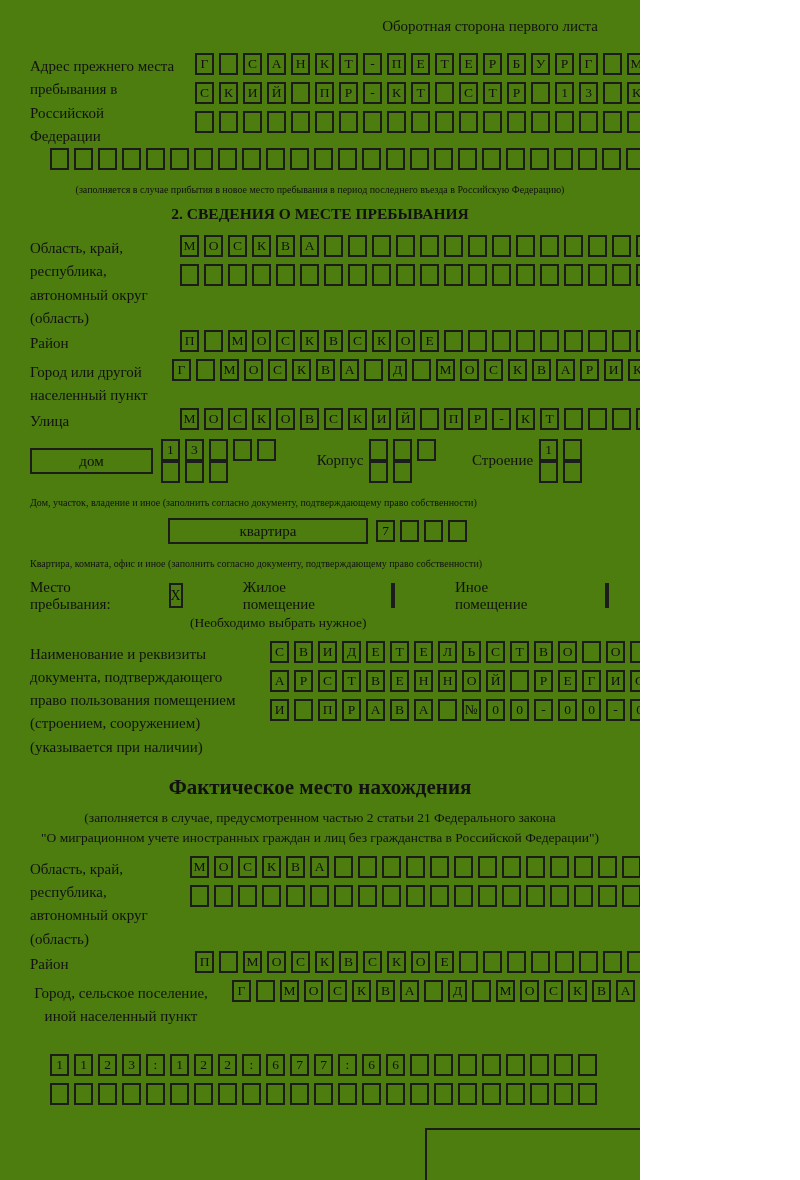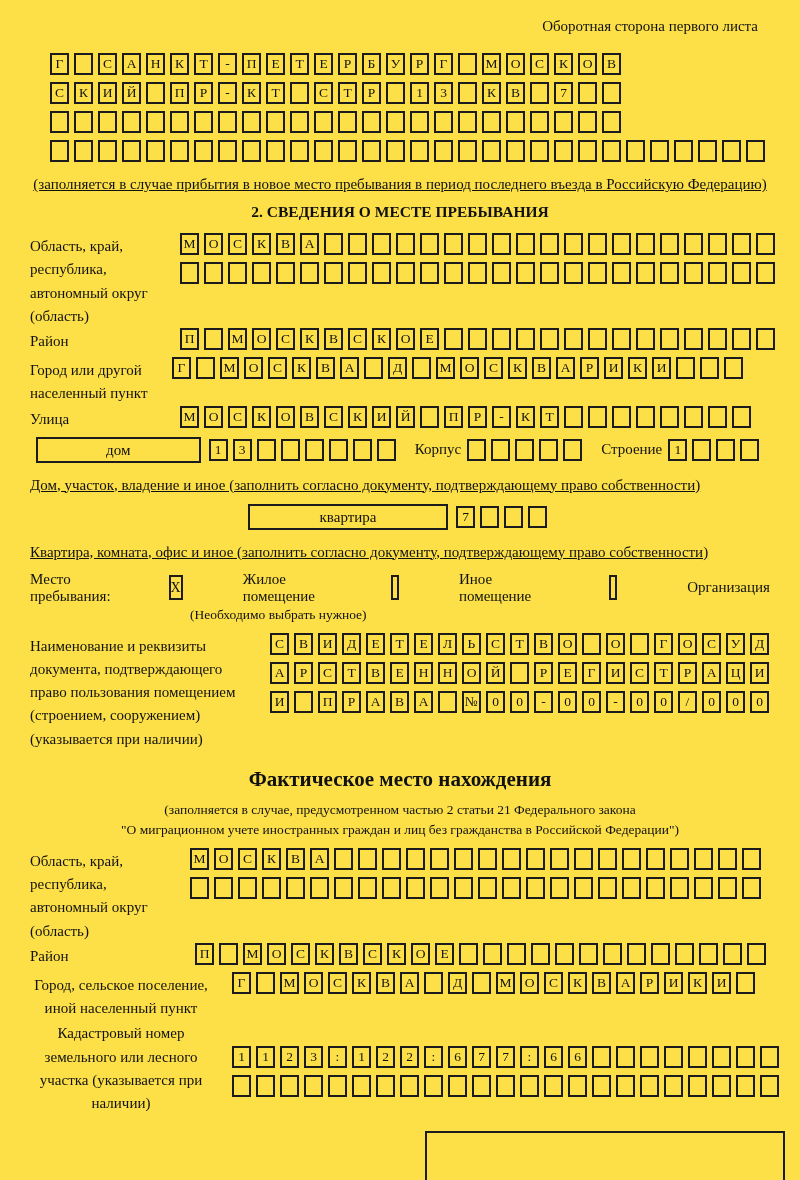--- a/index.html
+++ b/index.html
@@ -1,38 +1,38 @@
 <!DOCTYPE html>
 <html><head>
 <meta charset="utf-8">
 <style>
   html,body{margin:0;padding:0;background:#fff;}
   .page{
     position:relative;
-    width:800px;height:1180px;
+    width:640px;height:1180px;
     box-sizing:border-box;
     padding:18px 30px 0 30px;
-    background:#fde047;
+    background:#4d7c0f;
     color:#111;
     font-family:"Liberation Serif","DejaVu Serif",serif;
     overflow:hidden;
   }
   .header{ text-align:right; font-size:15px; padding-right:12px; margin-bottom:18px;}
   .frow{ display:flex; align-items:flex-start; }
   .flabel{ font-size:15px; line-height:1.55; flex-shrink:0; padding-top:2px;}
   .lw145{width:145px;} .lw130{width:130px;} .lw220{width:220px;} .lw140{width:140px;} .lw182{width:182px;text-align:center;}
   .cellrow{ white-space:nowrap; margin-bottom:7px; height:22px;padding-left:20px;}
   .cell{
     display:inline-block; box-sizing:border-box;
     width:19px; height:22px; margin-right:5px;
     border:2px solid #1c1c1c;
     font-size:13.5px; line-height:18px; text-align:center;
     vertical-align:top;
   }
-  .caption{ font-size:15px; margin:14px 0 10px 0;text-decoration:underline;}
+  .caption{ font-size:10px; margin:14px 0 10px 0;}
   .center{ text-align:center;}
   .sect-title{ text-align:center; font-weight:bold; font-size:15.5px; margin:10px 0 12px 0;}
   .indent12{ padding-left:12px;}
   .indent25{ padding-left:25px;}
   .houserow{ display:flex; align-items:center; margin:2px 0 4px 0; font-size:15px;justify-content:center;}
   .namedbox{
     display:inline-block; box-sizing:border-box;
     border:2px solid #1c1c1c; height:26px; line-height:22px;
     text-align:center; font-size:15px; vertical-align:top; margin-right:8px;
   }
@@ -52,20 +52,21 @@
   .stamp-box{ box-sizing:border-box; width:360px; height:177px; border:2px solid #1c1c1c; margin-left:30px;}
 </style>
 </head>
 <body>
 
 <div class="page">
 
   <div class="header">Оборотная сторона первого листа</div>
 
   <div class="frow">
+    <div class="flabel lw145">Адрес прежнего места пребывания в Российской Федерации</div>
     <div>
       <div class="cellrow"><span class="cell">Г</span><span class="cell"></span><span class="cell">С</span><span class="cell">А</span><span class="cell">Н</span><span class="cell">К</span><span class="cell">Т</span><span class="cell">-</span><span class="cell">П</span><span class="cell">Е</span><span class="cell">Т</span><span class="cell">Е</span><span class="cell">Р</span><span class="cell">Б</span><span class="cell">У</span><span class="cell">Р</span><span class="cell">Г</span><span class="cell"></span><span class="cell">М</span><span class="cell">О</span><span class="cell">С</span><span class="cell">К</span><span class="cell">О</span><span class="cell">В</span></div>
       <div class="cellrow"><span class="cell">С</span><span class="cell">К</span><span class="cell">И</span><span class="cell">Й</span><span class="cell"></span><span class="cell">П</span><span class="cell">Р</span><span class="cell">-</span><span class="cell">К</span><span class="cell">Т</span><span class="cell"></span><span class="cell">С</span><span class="cell">Т</span><span class="cell">Р</span><span class="cell"></span><span class="cell">1</span><span class="cell">3</span><span class="cell"></span><span class="cell">К</span><span class="cell">В</span><span class="cell"></span><span class="cell">7</span><span class="cell"></span><span class="cell"></span></div>
       <div class="cellrow"><span class="cell"></span><span class="cell"></span><span class="cell"></span><span class="cell"></span><span class="cell"></span><span class="cell"></span><span class="cell"></span><span class="cell"></span><span class="cell"></span><span class="cell"></span><span class="cell"></span><span class="cell"></span><span class="cell"></span><span class="cell"></span><span class="cell"></span><span class="cell"></span><span class="cell"></span><span class="cell"></span><span class="cell"></span><span class="cell"></span><span class="cell"></span><span class="cell"></span><span class="cell"></span><span class="cell"></span></div>
     </div>
   </div>
   <div class="cellrow"><span class="cell"></span><span class="cell"></span><span class="cell"></span><span class="cell"></span><span class="cell"></span><span class="cell"></span><span class="cell"></span><span class="cell"></span><span class="cell"></span><span class="cell"></span><span class="cell"></span><span class="cell"></span><span class="cell"></span><span class="cell"></span><span class="cell"></span><span class="cell"></span><span class="cell"></span><span class="cell"></span><span class="cell"></span><span class="cell"></span><span class="cell"></span><span class="cell"></span><span class="cell"></span><span class="cell"></span><span class="cell"></span><span class="cell"></span><span class="cell"></span><span class="cell"></span><span class="cell"></span><span class="cell"></span></div>
   <div class="caption center">(заполняется в случае прибытия в новое место пребывания в период последнего въезда в Российскую Федерацию)</div>
 
   <div class="sect-title">2. СВЕДЕНИЯ О МЕСТЕ ПРЕБЫВАНИЯ</div>
@@ -145,21 +146,20 @@
     <div class="flabel lw140">Район</div>
     <div class="cellrow indent25"><span class="cell">П</span><span class="cell"></span><span class="cell">М</span><span class="cell">О</span><span class="cell">С</span><span class="cell">К</span><span class="cell">В</span><span class="cell">С</span><span class="cell">К</span><span class="cell">О</span><span class="cell">Е</span><span class="cell"></span><span class="cell"></span><span class="cell"></span><span class="cell"></span><span class="cell"></span><span class="cell"></span><span class="cell"></span><span class="cell"></span><span class="cell"></span><span class="cell"></span><span class="cell"></span><span class="cell"></span><span class="cell"></span></div>
   </div>
 
   <div class="frow">
     <div class="flabel lw182">Город, сельское поселение, иной населенный пункт</div>
     <div class="cellrow"><span class="cell">Г</span><span class="cell"></span><span class="cell">М</span><span class="cell">О</span><span class="cell">С</span><span class="cell">К</span><span class="cell">В</span><span class="cell">А</span><span class="cell"></span><span class="cell">Д</span><span class="cell"></span><span class="cell">М</span><span class="cell">О</span><span class="cell">С</span><span class="cell">К</span><span class="cell">В</span><span class="cell">А</span><span class="cell">Р</span><span class="cell">И</span><span class="cell">К</span><span class="cell">И</span><span class="cell"></span></div>
   </div>
 
   <div class="frow">
-    <div class="flabel lw182">Кадастровый номер земельного или лесного участка (указывается при наличии)</div>
     <div style="padding-top:26px;">
       <div class="cellrow"><span class="cell">1</span><span class="cell">1</span><span class="cell">2</span><span class="cell">3</span><span class="cell">:</span><span class="cell">1</span><span class="cell">2</span><span class="cell">2</span><span class="cell">:</span><span class="cell">6</span><span class="cell">7</span><span class="cell">7</span><span class="cell">:</span><span class="cell">6</span><span class="cell">6</span><span class="cell"></span><span class="cell"></span><span class="cell"></span><span class="cell"></span><span class="cell"></span><span class="cell"></span><span class="cell"></span><span class="cell"></span></div>
       <div class="cellrow"><span class="cell"></span><span class="cell"></span><span class="cell"></span><span class="cell"></span><span class="cell"></span><span class="cell"></span><span class="cell"></span><span class="cell"></span><span class="cell"></span><span class="cell"></span><span class="cell"></span><span class="cell"></span><span class="cell"></span><span class="cell"></span><span class="cell"></span><span class="cell"></span><span class="cell"></span><span class="cell"></span><span class="cell"></span><span class="cell"></span><span class="cell"></span><span class="cell"></span><span class="cell"></span></div>
     </div>
   </div>
 
   <div class="stamp-wrap">
     <div class="stamp-box"></div>
 
   </div>

